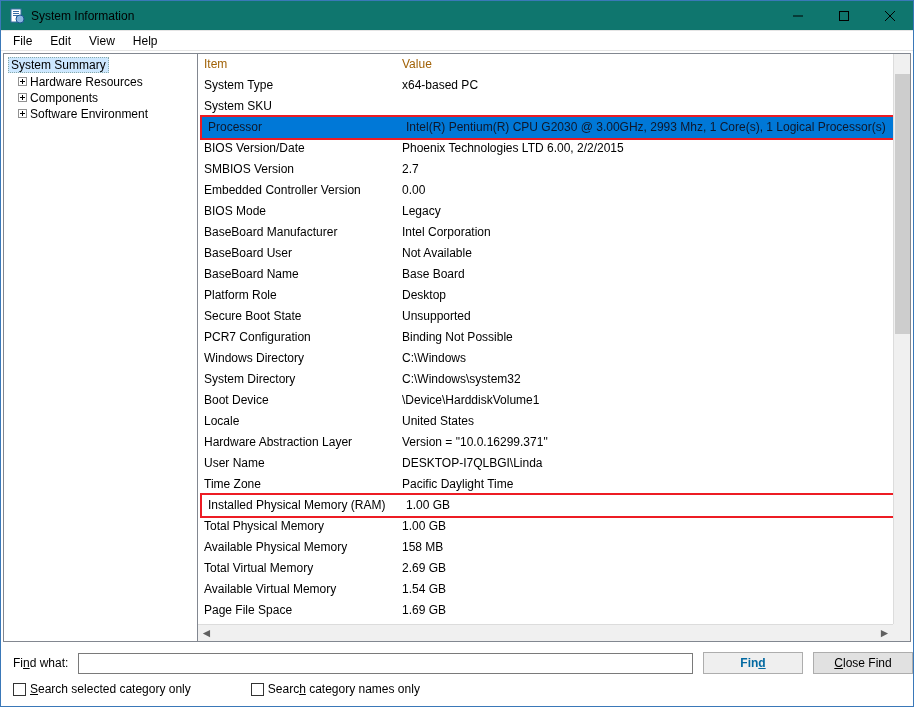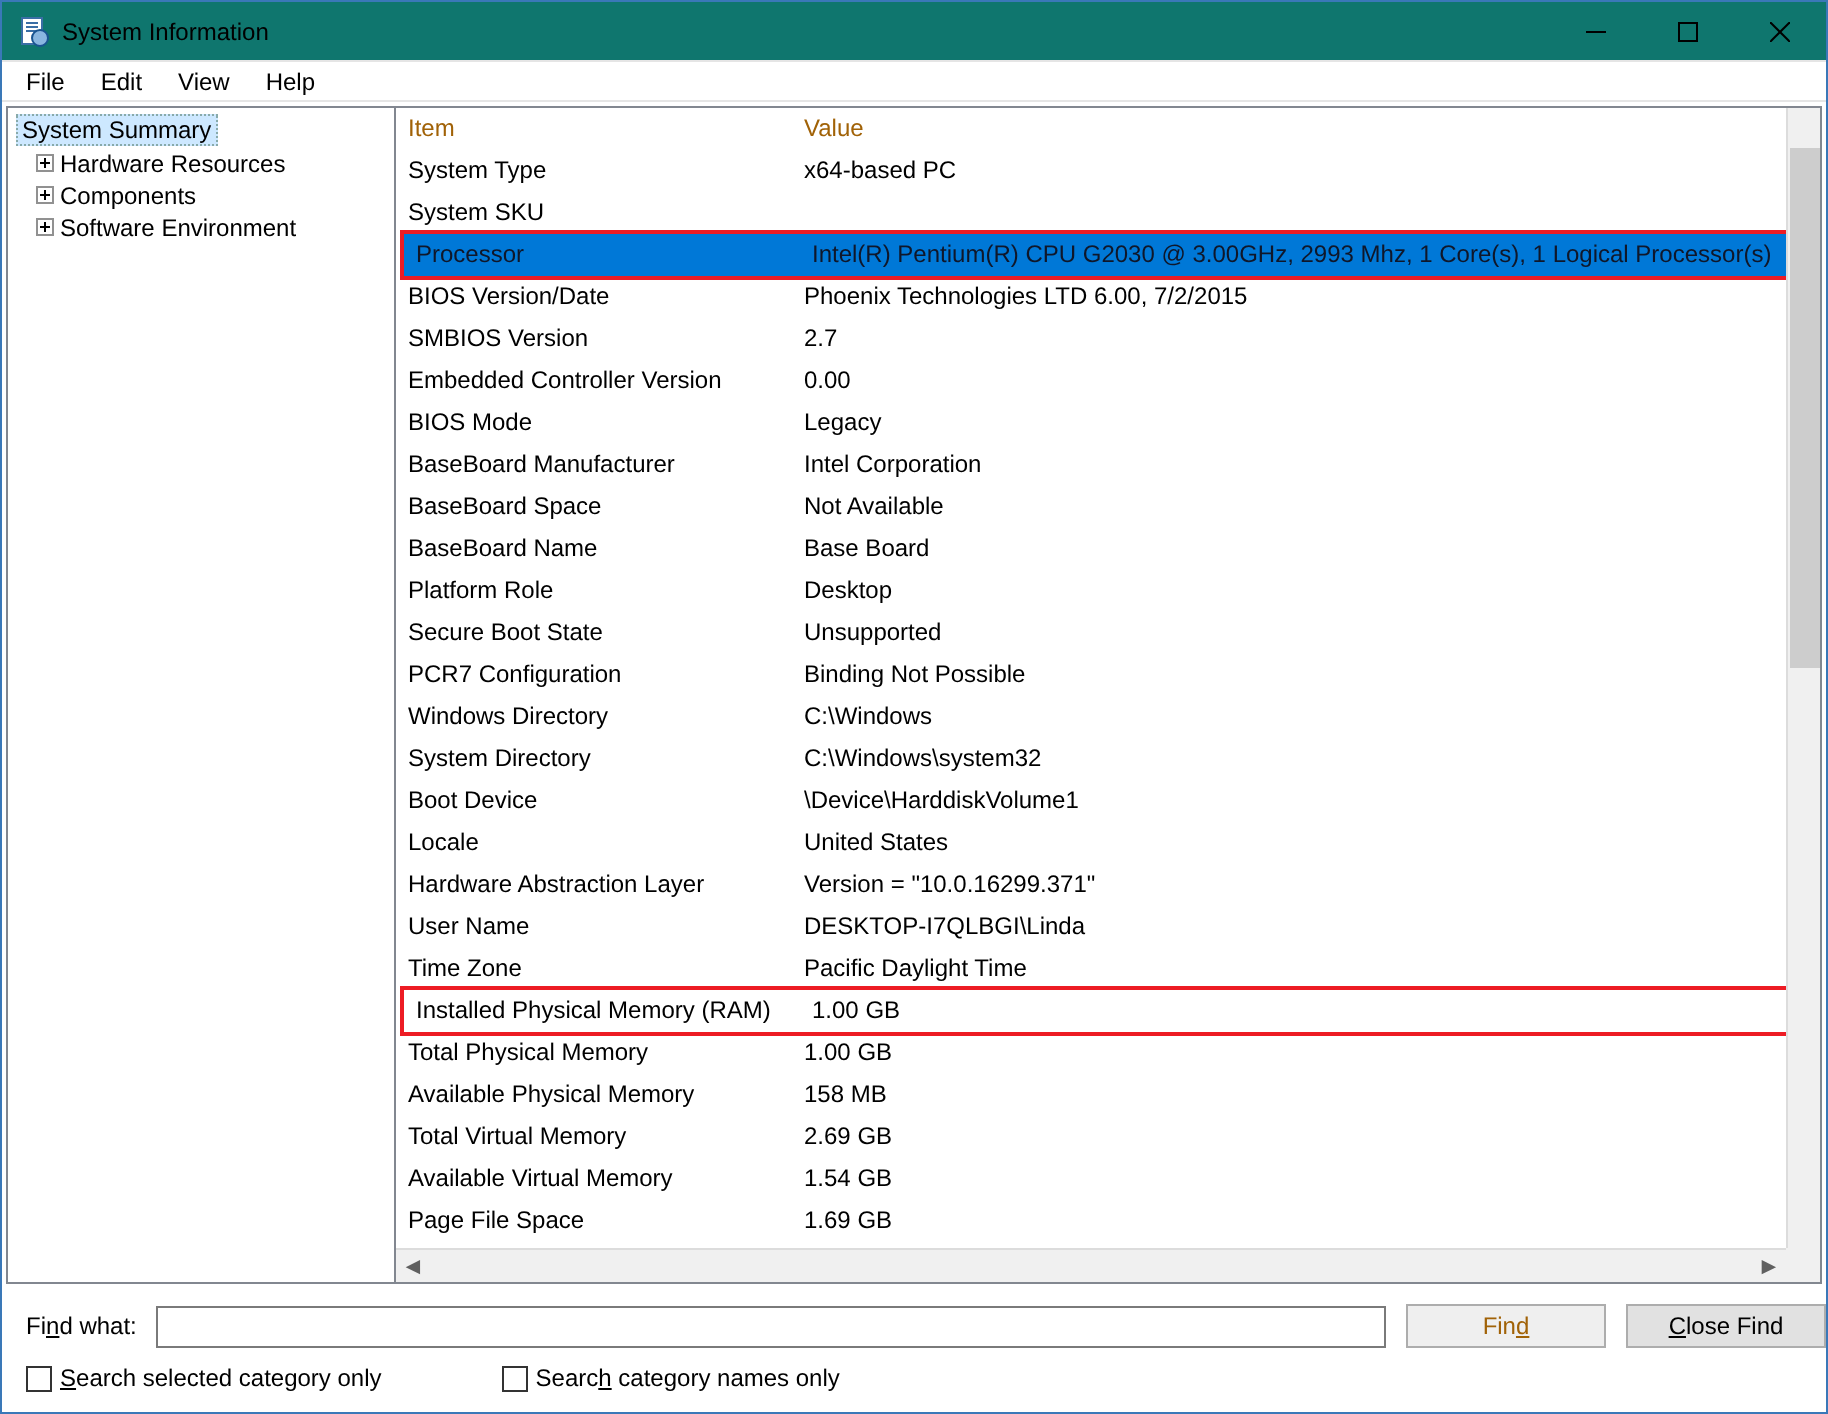--- a/index.html
+++ b/index.html
@@ -148,21 +148,21 @@
     padding: 0 4px;
   }
   .btn {
     height: 22px;
     min-width: 100px;
     background: #e1e1e1;
     border: 1px solid #adadad;
     font-size: 12px;
     padding: 0 12px;
   }
-  .btn:disabled { color: #a16207; background: #efefef; }
+  .btn:disabled { color: #0369a1; background: #efefef; font-weight: bold; }
   .check-row { display: flex; gap: 60px; align-items: flex-end; }
   .check { display: flex; align-items: center; gap: 4px; font-size: 12px; }
   .check .box { width:13px; height:13px; border:1px solid #333; background:#fff; display:inline-block;}
   u { text-decoration: underline; }
 </style>
 </head>
 <body>
 
 <div class="titlebar">
   <span class="app-icon">
@@ -257,40 +257,40 @@
               <div class="col-value"></div>
             </div>
             <div class="highlight-box">
               <div class="grid-row selected">
                 <div class="col-item">Processor</div>
                 <div class="col-value">Intel(R) Pentium(R) CPU G2030 @ 3.00GHz, 2993 Mhz, 1 Core(s), 1 Logical Processor(s)</div>
               </div>
             </div>
             <div class="grid-row">
               <div class="col-item">BIOS Version/Date</div>
-              <div class="col-value">Phoenix Technologies LTD 6.00, 7/2/2015</div>
+              <div class="col-value">Phoenix Technologies LTD 6.00, 2/2/2015</div>
             </div>
             <div class="grid-row">
               <div class="col-item">SMBIOS Version</div>
               <div class="col-value">2.7</div>
             </div>
             <div class="grid-row">
               <div class="col-item">Embedded Controller Version</div>
               <div class="col-value">0.00</div>
             </div>
             <div class="grid-row">
               <div class="col-item">BIOS Mode</div>
               <div class="col-value">Legacy</div>
             </div>
             <div class="grid-row">
               <div class="col-item">BaseBoard Manufacturer</div>
               <div class="col-value">Intel Corporation</div>
             </div>
             <div class="grid-row">
-              <div class="col-item">BaseBoard Space</div>
+              <div class="col-item">BaseBoard User</div>
               <div class="col-value">Not Available</div>
             </div>
             <div class="grid-row">
               <div class="col-item">BaseBoard Name</div>
               <div class="col-value">Base Board</div>
             </div>
             <div class="grid-row">
               <div class="col-item">Platform Role</div>
               <div class="col-value">Desktop</div>
             </div>

